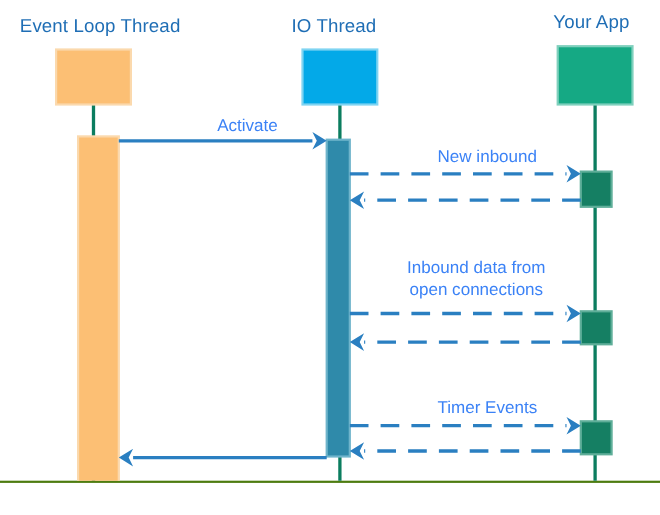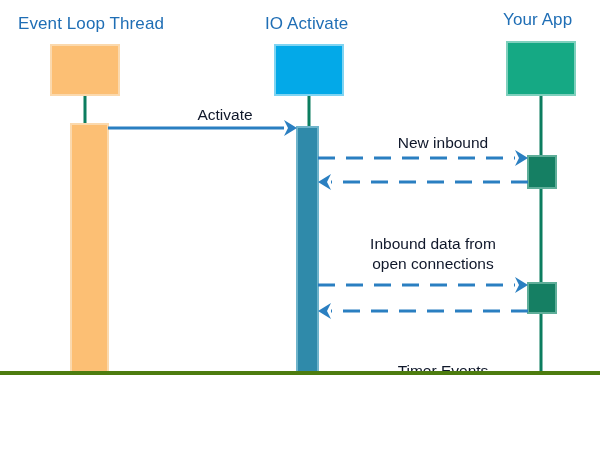--- a/index.html
+++ b/index.html
@@ -7,44 +7,44 @@
     margin: 0;
     padding: 0;
     background: #ffffff;
   }
   body {
     font-family: "Liberation Sans", sans-serif;
   }
   #canvas {
     position: relative;
     width: 600px;
-    height: 375px;
+    height: 439px;
     background: #ffffff;
-    border-bottom: 4px solid #4d7c0f;
+    border-bottom: 2px solid #4d7c0f;
     box-sizing: border-box;
     overflow: hidden;
   }
   #svg-layer {
     position: absolute;
     left: 0;
     top: 0;
     width: 600px;
     height: 468px;
   }
   .lane-title {
     position: absolute;
     color: #1f6eb5;
     font-size: 17px;
     font-family: "Liberation Sans", sans-serif;
     white-space: nowrap;
     letter-spacing: 0.1px;
   }
   .msg-label {
     position: absolute;
-    color: #0f172a;
+    color: #3b82f6;
     font-size: 15.5px;
     font-family: "Liberation Sans", sans-serif;
     white-space: nowrap;
     line-height: 20px;
     text-align: center;
   }
 </style>
 </head>
 <body>
 
@@ -74,21 +74,21 @@
       <polygon points="318,311 331,303 327,311 331,319" fill="#2a7fc1"></polygon>
       <line x1="318" y1="387" x2="515" y2="387" stroke="#2a7fc1" stroke-width="3" stroke-dasharray="17 11"></line>
       <polygon points="528,387 515,379 519,387 515,395" fill="#2a7fc1"></polygon>
       <line x1="528" y1="410" x2="331" y2="410" stroke="#2a7fc1" stroke-width="3" stroke-dasharray="17 11"></line>
       <polygon points="318,410 331,402 327,410 331,418" fill="#2a7fc1"></polygon>
       <line x1="297" y1="416" x2="121" y2="416" stroke="#2a7fc1" stroke-width="3"></line>
       <polygon points="108,416 121,408 117,416 121,424" fill="#2a7fc1"></polygon>
     </svg>
 
   <div class="lane-title" style="left:18px; top:14px;">Event Loop Thread</div>
-  <div class="lane-title" style="left:265px; top:14px;">IO Activate</div>
+  <div class="lane-title" style="left:265px; top:14px;">IO Thread</div>
   <div class="lane-title" style="left:503px; top:10px;">Your App</div>
 
   <div class="msg-label" style="left:165px; top:105px; width:120px;">Activate</div>
 
   <div class="msg-label" style="left:358px; top:109px; width:170px;margin-top:24px;">
     <div>New inbound</div>
   </div>
 
   <div class="msg-label" style="left:358px; top:361px; width:170px;">
     <div>Timer Events</div>

